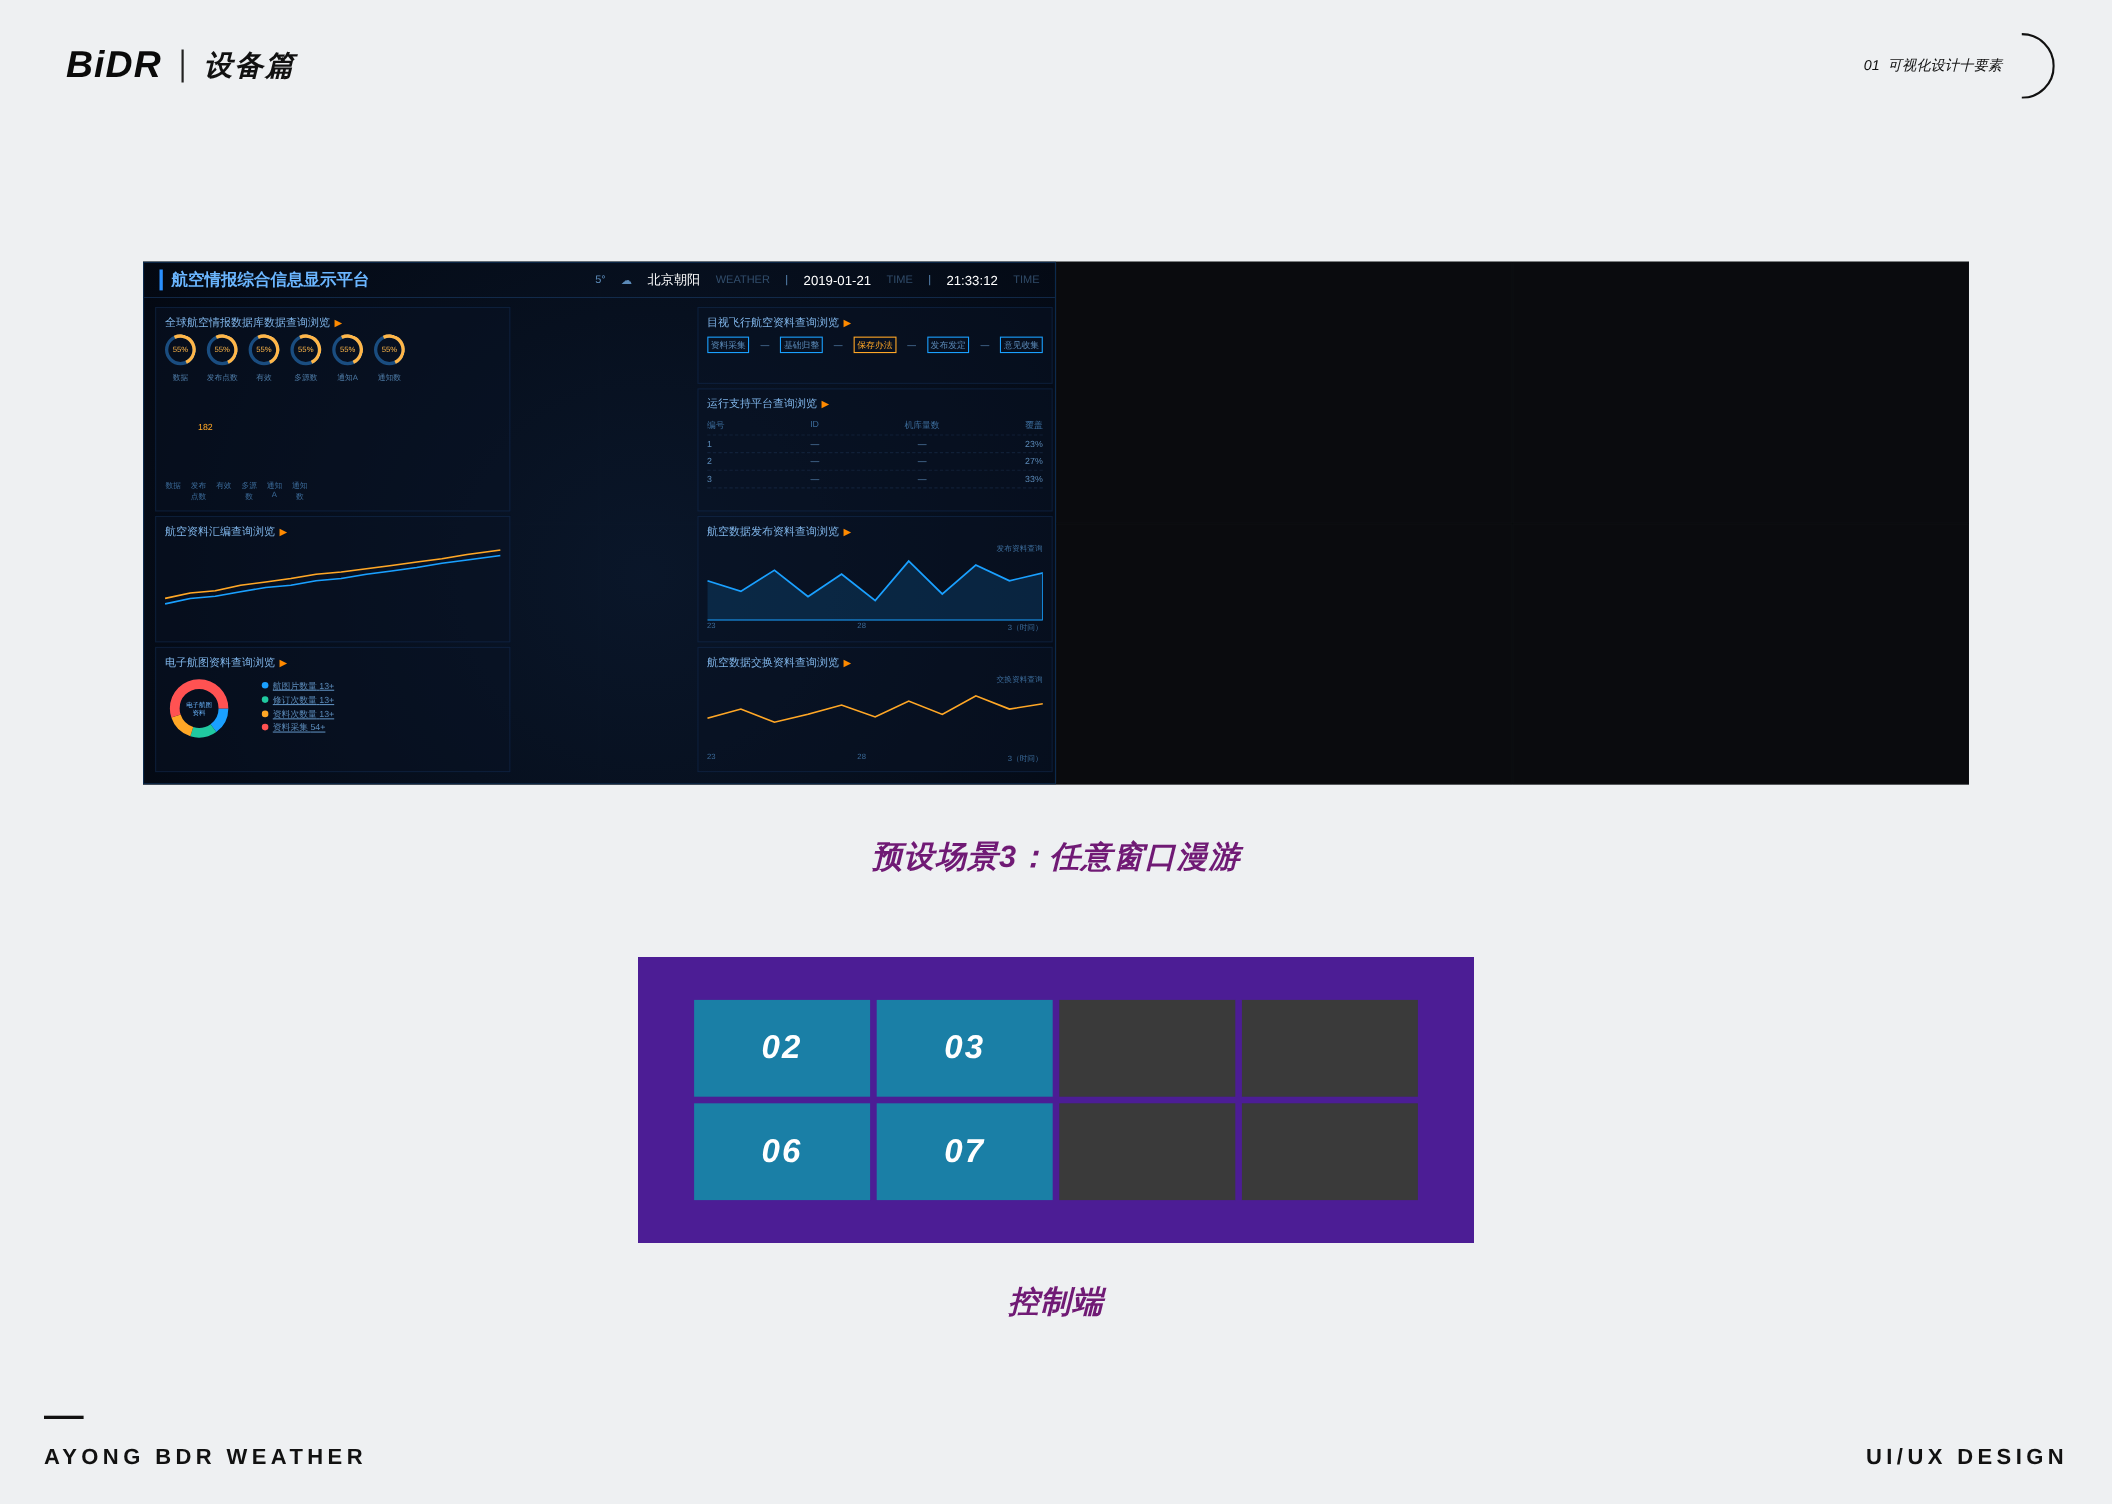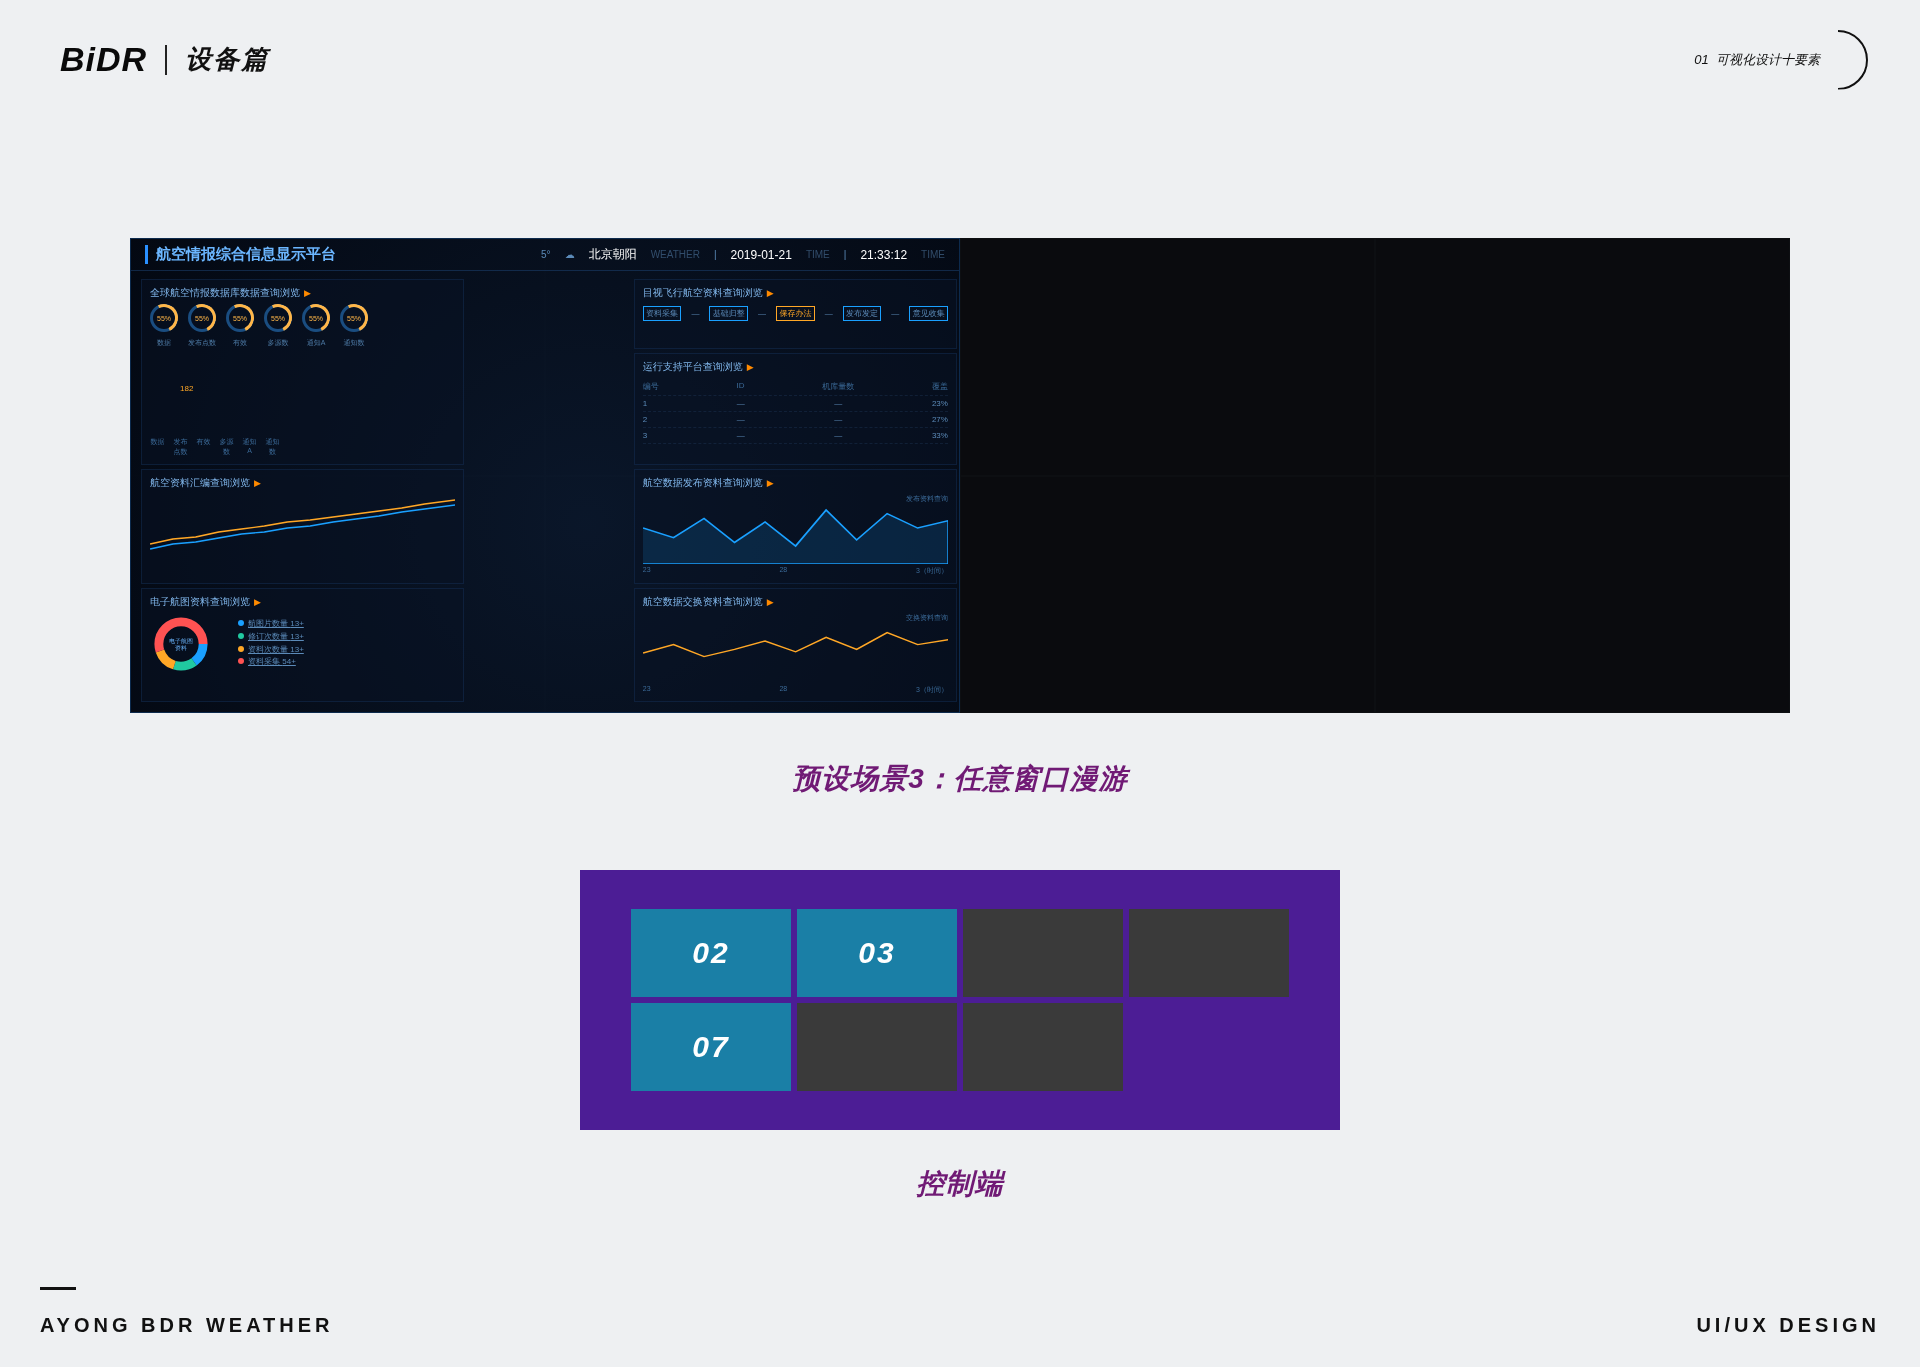--- a/index.html
+++ b/index.html
@@ -398,20 +398,23 @@
   <div class="ctrl-grid">
     <div class="ctrl-cell on">
         <span>02</span>
       </div>
     <div class="ctrl-cell on">
         <span>03</span>
       </div>
     <div class="ctrl-cell off"></div>
     <div class="ctrl-cell off"></div>
     <div class="ctrl-cell on">
+        <span>06</span>
+      </div>
+    <div class="ctrl-cell on">
         <span>07</span>
       </div>
     <div class="ctrl-cell off"></div>
     <div class="ctrl-cell off"></div>
   </div>
 </div>
 
 <div class="caption caption-2">控制端</div>
 
 <div class="footer">

